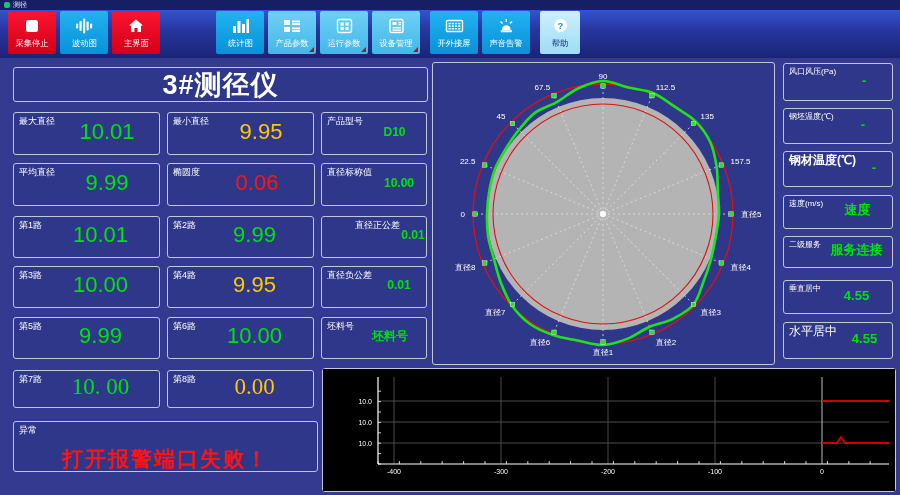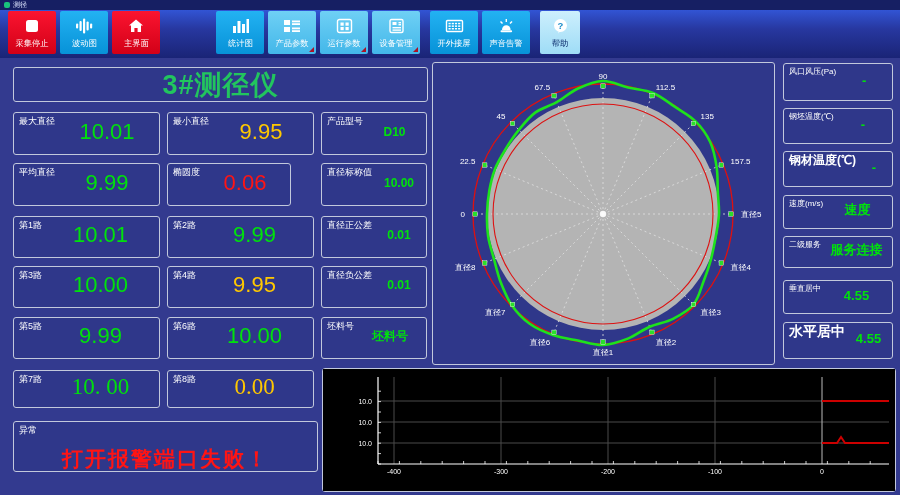--- a/index.html
+++ b/index.html
@@ -25,21 +25,21 @@
   .v-blue{background:linear-gradient(#23b2f2,#0792d8)}
   .v-light{background:linear-gradient(#6fd0f5,#43b7e9)}
   .v-pale{background:linear-gradient(#cdeffd,#9edcf6)}
   .v-pale .lb{color:#0c2e6e}
   .dropmark{position:absolute;right:2px;bottom:2px;width:0;height:0;
     border-left:5px solid transparent;border-bottom:5px solid #a91326}
   
   .panel{position:absolute;box-sizing:border-box;border:1px solid #c2c8dc;border-radius:3px;
     background:#2f378a}
   .main-title{left:13px;top:67px;width:415px;height:35px;display:flex;align-items:center;justify-content:center}
-  .main-title .mt{font-size:27px;color:#22c55e;font-weight:bold;letter-spacing:1px}
+  .main-title .mt{font-size:27px;color:#ffffff;font-weight:bold;letter-spacing:1px}
   .cell{display:flex;flex-direction:row}
   .cell .clb{font-size:9px;color:#fff;padding:3px 0 0 5px;line-height:10px}
   .cell .cval{flex:1;display:flex;align-items:center;justify-content:center;
     font-size:22px;margin-top:-4px}
   .cell.small .cval{font-size:12px;font-weight:bold}
   .cell.serif .cval{font-family:Liberation Serif, serif;font-size:23px}
   .alarm{left:13px;top:421px;width:305px;height:51px}
   .alarm .clb{font-size:9px;color:#fff;padding:3px 0 0 5px;line-height:10px}
   .alarm .aval{flex:1;display:flex;align-items:center;justify-content:center;
     color:#ff1414;font-size:21px;font-weight:bold;letter-spacing:2px;margin-top:10px}
@@ -194,37 +194,37 @@
       <div class="cval" style="color: rgb(255, 200, 0);">9.95</div>
     </div>
     <div class="panel cell small" style="left: 321px; top: 112px; width: 106px; height: 43px;">
       <div class="clb">产品型号</div>
       <div class="cval" style="color: rgb(0, 225, 12);">D10</div>
     </div>
     <div class="panel cell" style="left: 13px; top: 163px; width: 147px; height: 43px;">
       <div class="clb">平均直径</div>
       <div class="cval" style="color: rgb(0, 225, 12);">9.99</div>
     </div>
-    <div class="panel cell" style="left: 167px; top: 163px; width: 124px; height: 43px;">
+    <div class="panel cell" style="left: 167px; top: 163px; width: 148px; height: 43px;">
       <div class="clb">椭圆度</div>
       <div class="cval" style="color: rgb(255, 20, 20);">0.06</div>
     </div>
     <div class="panel cell small" style="left: 321px; top: 163px; width: 106px; height: 43px;">
       <div class="clb">直径标称值</div>
       <div class="cval" style="color: rgb(0, 225, 12);">10.00</div>
     </div>
     <div class="panel cell" style="left: 13px; top: 216px; width: 147px; height: 42px;">
       <div class="clb">第1路</div>
       <div class="cval" style="color: rgb(0, 225, 12);">10.01</div>
     </div>
     <div class="panel cell" style="left: 167px; top: 216px; width: 147px; height: 42px;">
       <div class="clb">第2路</div>
       <div class="cval" style="color: rgb(0, 225, 12);">9.99</div>
     </div>
-    <div class="panel cell small" style="left: 321px; top: 216px; width: 106px; height: 42px;">
+    <div class="panel cell small" style="left: 321px; top: 216px; width: 106px; height: 42px; padding-left: 28px;">
       <div class="clb">直径正公差</div>
       <div class="cval" style="color: rgb(0, 225, 12);">0.01</div>
     </div>
     <div class="panel cell" style="left: 13px; top: 266px; width: 147px; height: 42px;">
       <div class="clb">第3路</div>
       <div class="cval" style="color: rgb(0, 225, 12);">10.00</div>
     </div>
     <div class="panel cell" style="left: 167px; top: 266px; width: 147px; height: 42px;">
       <div class="clb">第4路</div>
       <div class="cval" style="color: rgb(255, 200, 0);">9.95</div>
@@ -407,16 +407,16 @@
     </div>
     <div class="panel cell" style="left: 783px; width: 110px; top: 236px; height: 32px;">
       <div class="clb" style="font-size: 8px;">二级服务</div>
       <div class="cval" style="font-size: 13px; font-weight: bold; color: rgb(0, 225, 12);">服务连接</div>
     </div>
     <div class="panel cell" style="left: 783px; width: 110px; top: 280px; height: 34px;">
       <div class="clb" style="font-size: 8px;">垂直居中</div>
       <div class="cval" style="font-size: 13px; font-weight: bold; color: rgb(0, 225, 12);">4.55</div>
     </div>
     <div class="panel cell" style="left: 783px; width: 110px; top: 322px; height: 37px;">
-      <div class="clb" style="font-size: 14px; font-weight: bold;">水平居中</div>
+      <div class="clb" style="font-size: 12px;">水平居中</div>
       <div class="cval" style="font-size: 13px; font-weight: bold; color: rgb(0, 225, 12);">4.55</div>
     </div>
   </div>
 
 </body></html>

